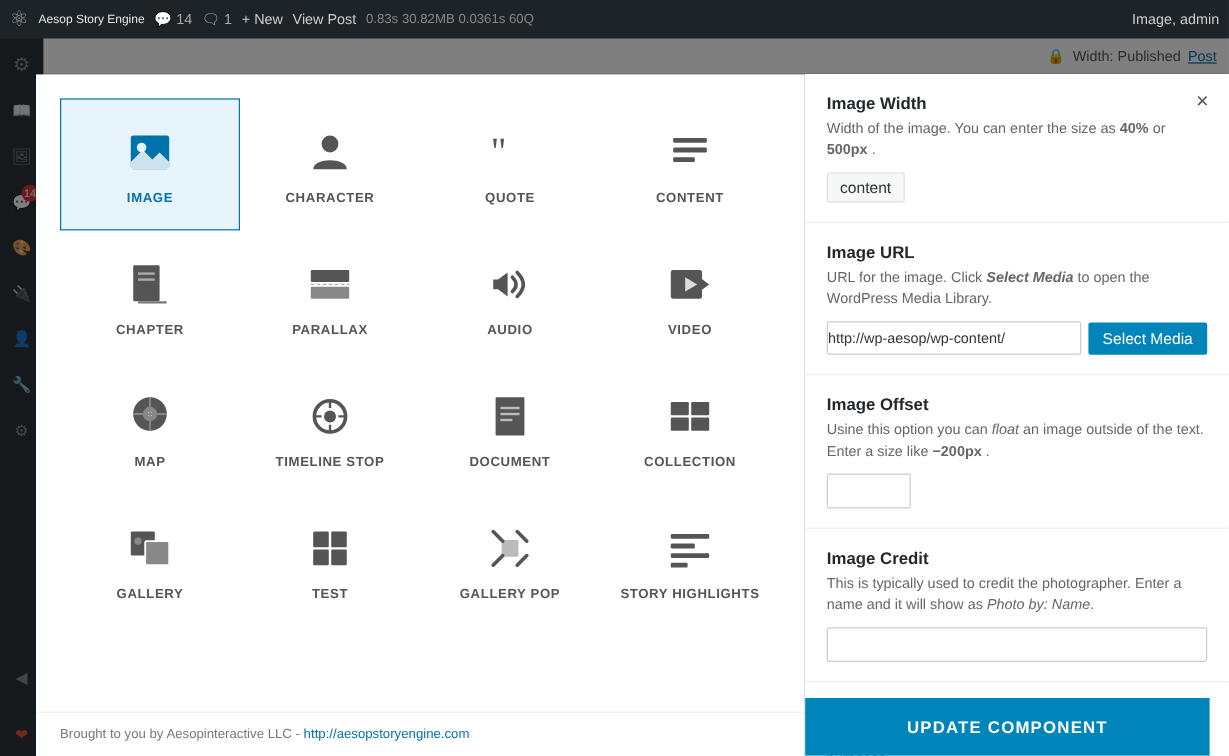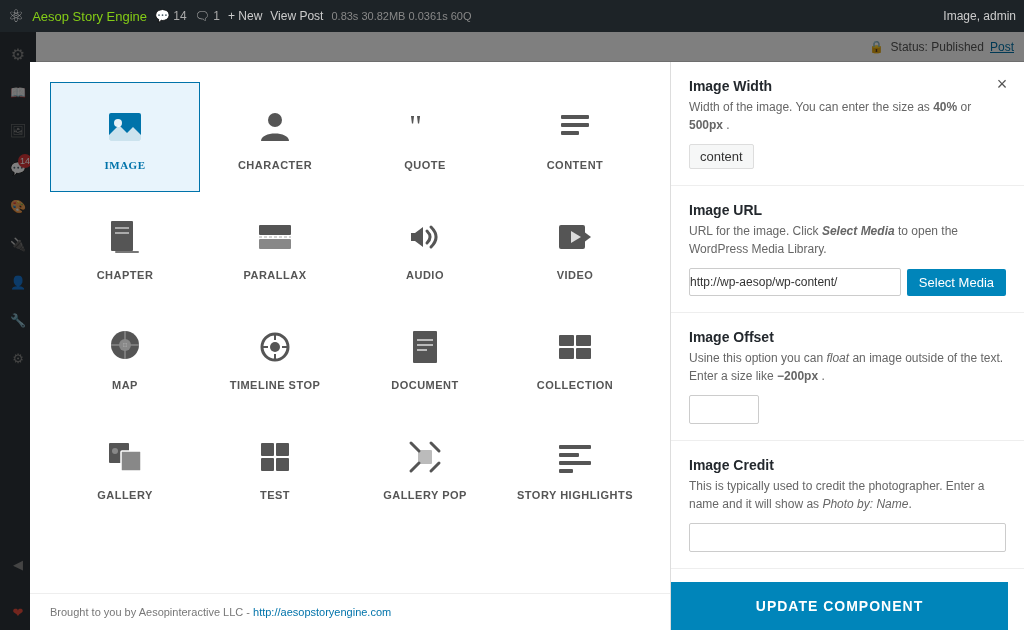--- a/index.html
+++ b/index.html
@@ -166,21 +166,21 @@
     }
 
     .component-icon {
       width: 48px; height: 48px;
       display: flex; align-items: center; justify-content: center;
       margin-bottom: 8px;
       color: #555;
       font-size: 32px;
     }
     .component-item.selected .component-icon { color: #0073aa; }
-    .component-item.selected .component-label { color: #0073aa; font-family: Liberation Serif, serif; }
+    .component-item.selected .component-label { color: #0073aa; }
 
     .component-label {
       font-size: 11px;
       font-weight: 600;
       color: #555;
       text-transform: uppercase;
       letter-spacing: 0.5px;
       text-align: center;
     }
 
@@ -319,37 +319,37 @@
     
     .icon-svg {
       width: 40px; height: 40px;
     }
   </style>
 </head>
 <body>
 
 <div class="admin-bar">
   <span style="font-size:18px;color:#999;">⚛</span>
-  <span style="color:#84cc16;font-size:13px;">Aesop Story Engine</span>
+  <span style="color:#e5e5e5;font-size:10px;">Aesop Story Engine</span>
   <span style="color:#aaa;font-size:12px;">💬 <span>14</span></span>
   <span style="color:#aaa;font-size:12px;">🗨 <span>1</span></span>
   <span style="color:#ccc;font-size:12px;cursor:pointer;">+ New</span>
   <span style="color:#ccc;font-size:12px;cursor:pointer;">View Post</span>
   <span style="color:#888;font-size:11px;">0.83s  30.82MB  0.0361s  60Q</span>
   <span style="margin-left:auto;color:#ccc;font-size:12px;">Image, admin</span>
 </div>
 
 <div class="tags-bar">
   <span style="font-size:12px;color:#555;">Tags</span>
 </div>
 
 <div class="post-bar">
   <div class="status-area">
     <span style="color:#888;font-size:12px;">🔒</span>
-    <span style="color:#555;font-size:12px;">Status: Published</span>
+    <span style="color:#555;font-size:12px;">Width: Published</span>
     <span style="color:#0073aa;font-size:12px;cursor:pointer;text-decoration:underline;">Post</span>
   </div>
 </div>
 
 <div class="bg-text">
   <span>say, I jumped into my first lifeboat - am Mounttop here (by the way, Captain. Mounttop: Mounttop - the captain): as I was saying, I jumped</span>
 </div>
 
 <div class="sidebar">
   <div class="sidebar-icon" style="font-size:16px;">⚙</div>

